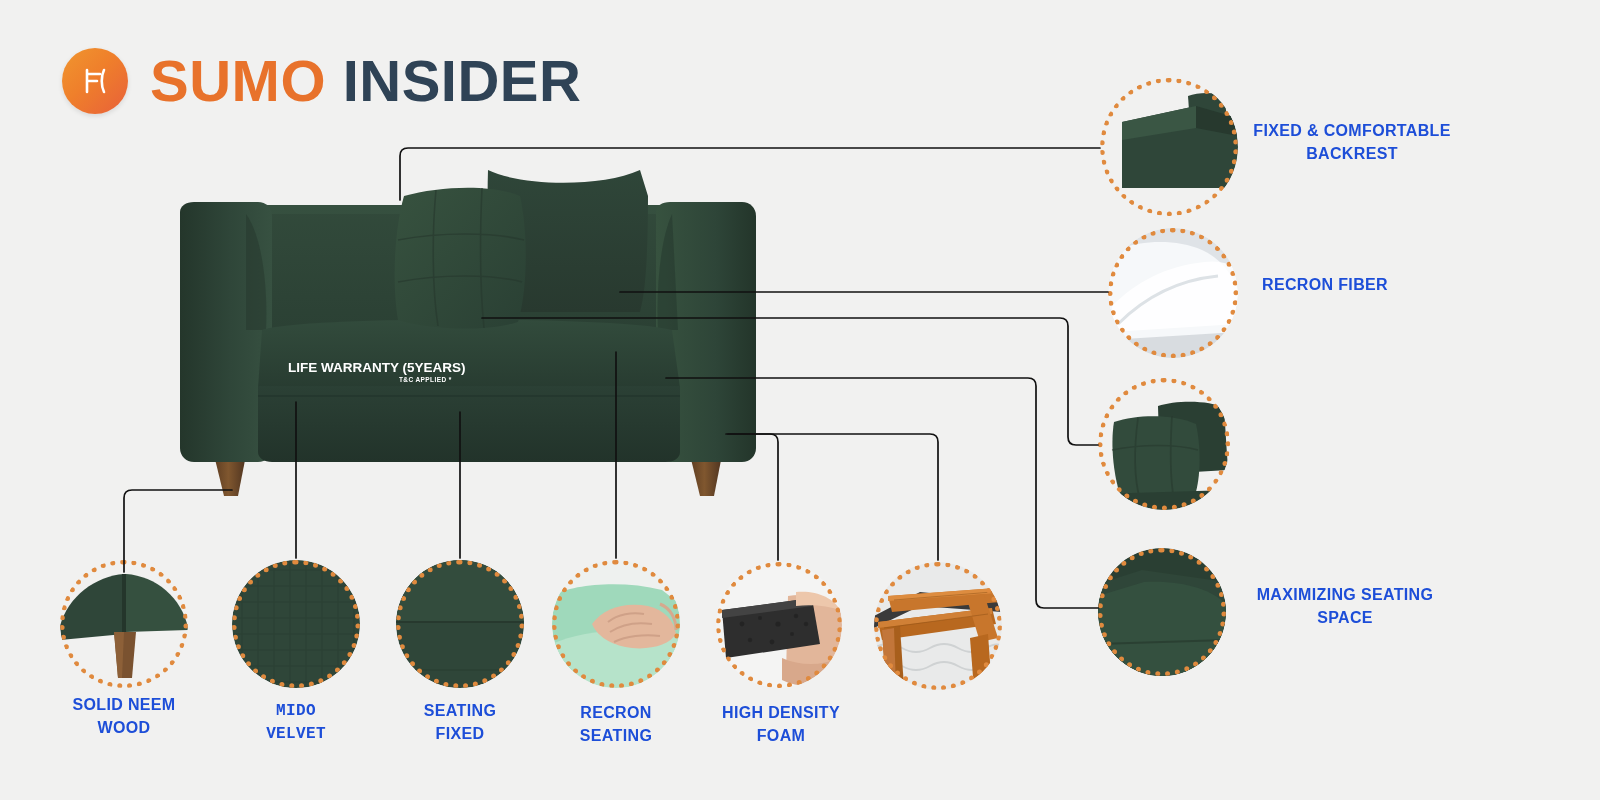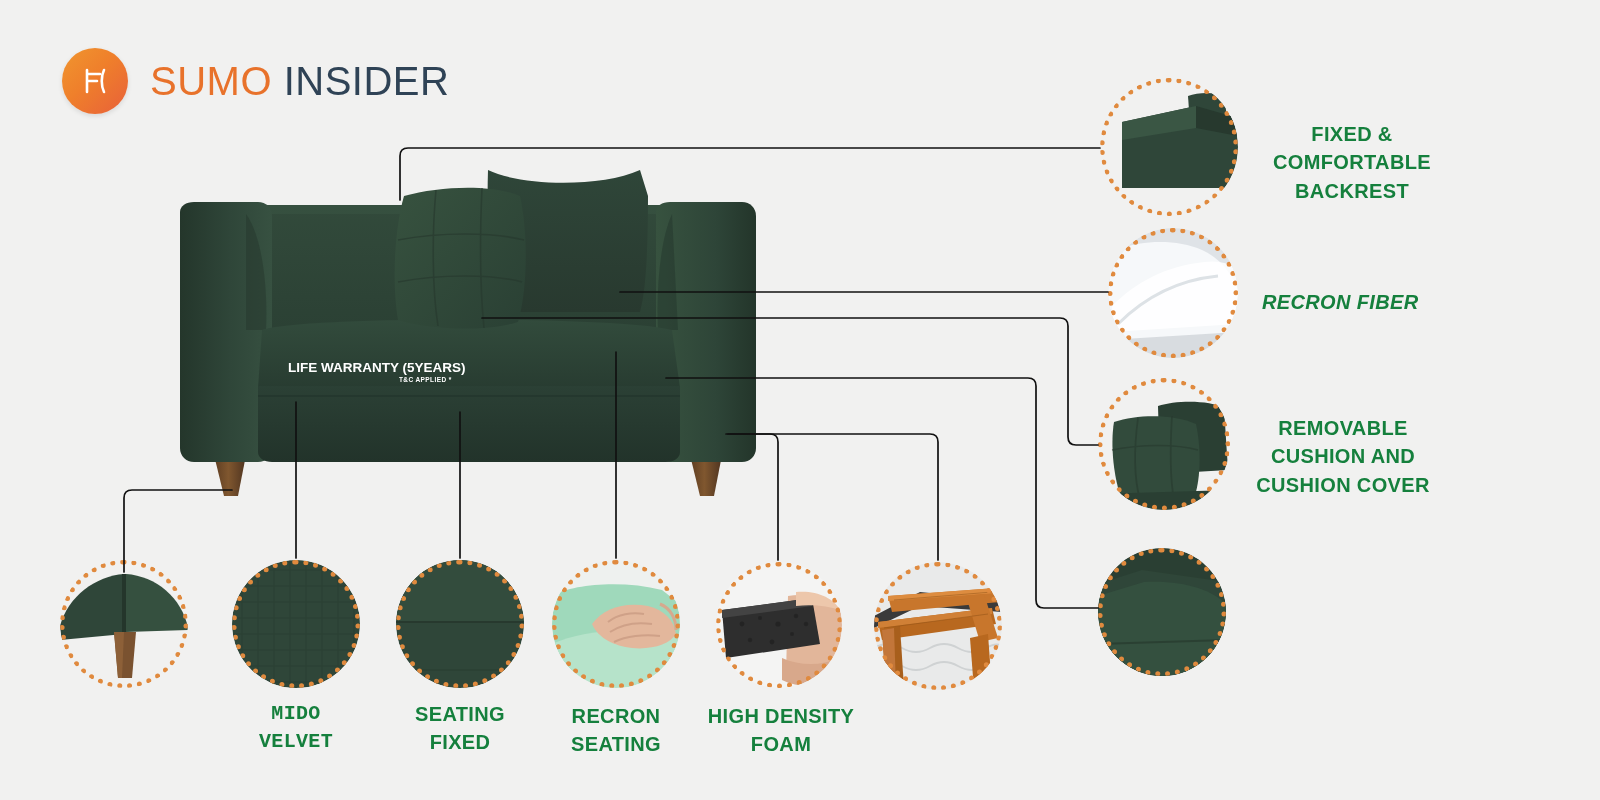--- a/index.html
+++ b/index.html
@@ -34,34 +34,34 @@
     height: 66px;
     border-radius: 50%;
     background: linear-gradient(135deg, #f0962f 0%, #ef7f2b 45%, #e8603a 100%);
     display: flex;
     align-items: center;
     justify-content: center;
     box-shadow: 0 2px 5px rgba(0,0,0,.10);
     flex: none;
   }
   #brand-wordmark {
-    font-size: 40px;
-    font-weight: 400;
+    font-size: 58px;
+    font-weight: 700;
     letter-spacing: 0.5px;
     line-height: 1;
     white-space: nowrap;
   }
   .brand-a { color: #e8722b; }
   .brand-b { color: #2f4356; }
 
   
   .callout-label {
     position: absolute;
-    color: #15803d;
-    font-size: 20px;
+    color: #1d4ed8;
+    font-size: 16px;
     font-weight: 700;
     letter-spacing: .35px;
     line-height: 1.42;
     white-space: pre-line;
   }
   .callout-label.c-center { text-align: center; }
   .callout-label.c-left { text-align: left; }
 
   
   .thumb {
@@ -242,67 +242,68 @@
       <svg width="130" height="130" viewBox="0 0 130 130">
         <rect width="130" height="130" fill="#dfe3e7"></rect>
         <path d="M0 26 C26 12, 66 10, 94 22 C112 30, 124 46, 130 62 L130 130 L0 130 Z" fill="#f6f8fa"></path>
         <path d="M4 78 C28 54, 58 38, 96 34 C112 32, 124 36, 130 42 L130 96 L4 104 Z" fill="#ffffff" opacity=".85"></path>
         <path d="M10 96 C36 70, 70 52, 110 48" stroke="#dde2e6" stroke-width="3" fill="none"></path>
         <path d="M0 112 L130 104 L130 130 L0 130 Z" fill="#b9c0c6" opacity=".5"></path>
       </svg>
     </div>
     <div class="ring"></div>
   </div>
-  <div class="callout-label c-left" style="left:1262px; top:288px; width:240px;font-style:italic;">RECRON FIBER</div>
+  <div class="callout-label c-left" style="left:1262px; top:274px; width:240px;">RECRON FIBER</div>
 
   <div class="thumb" style="left:1098px; top:378px; width:132px; height:132px;">
     <div class="art">
       <svg width="132" height="132" viewBox="0 0 132 132">
         <rect width="132" height="132" fill="#f1f1f0"></rect>
         <path d="M60 28 C78 22, 112 22, 126 30 L130 92 L62 96 Z" fill="#2a3f33"></path>
         <path d="M16 44 C40 36, 76 36, 98 46 C104 74, 102 104, 96 120 L24 122 C16 102, 12 68, 16 44 Z" fill="#324b3c"></path>
         <g stroke="#27392e" stroke-width="1.7" opacity=".6" fill="none">
           <path d="M40 40 C36 70, 36 100, 42 122"></path>
           <path d="M74 38 C72 70, 72 100, 76 122"></path>
           <path d="M14 72 C44 66, 78 66, 100 72"></path>
         </g>
         <path d="M0 116 L132 112 L132 132 L0 132 Z" fill="#2a3f33"></path>
       </svg>
     </div>
     <div class="ring"></div>
   </div>
-  <div class="callout-label c-center" style="left:1250px; top:414px; width:186px;">REMOVABLE
-CUSHION AND
-CUSHION COVER</div>
 
   <div class="thumb" style="left:1098px; top:548px; width:128px; height:128px;">
     <div class="art">
       <svg width="128" height="128" viewBox="0 0 128 128">
         <rect width="128" height="128" fill="#2a3f33"></rect>
         <path d="M0 36 L44 22 L128 34 L128 128 L0 128 Z" fill="#2f4639"></path>
         <path d="M0 48 L46 34 C86 32, 114 42, 128 56 L128 128 L0 128 Z" fill="#34503f"></path>
         <path d="M0 96 L128 92" stroke="#27392e" stroke-width="2" fill="none" opacity=".7"></path>
       </svg>
     </div>
     <div class="ring"></div>
   </div>
+  <div class="callout-label c-center" style="left:1248px; top:584px; width:194px;">MAXIMIZING SEATING
+SPACE</div>
 
   <div class="thumb" style="left:60px; top:560px; width:128px; height:128px;">
     <div class="art">
       <svg width="128" height="128" viewBox="0 0 128 128">
         <rect width="128" height="128" fill="#f1f1f0"></rect>
         <path d="M0 66 C8 36, 36 16, 64 14 L64 74 L0 80 Z" fill="#2f4639"></path>
         <path d="M66 14 C96 16, 122 38, 128 68 L128 70 L66 72 Z" fill="#35503f"></path>
         <path d="M62 14 L66 14 L66 74 L62 74 Z" fill="#24362b"></path>
         <path d="M54 72 L76 72 L72 118 L58 118 Z" fill="#7a5230"></path>
         <path d="M54 72 L64 72 L62 118 L58 118 Z" fill="#8d6038"></path>
       </svg>
     </div>
     <div class="ring"></div>
   </div>
+  <div class="callout-label c-center" style="left:42px; top:694px; width:164px;">SOLID NEEM
+WOOD</div>
 
   <div class="thumb" style="left:232px; top:560px; width:128px; height:128px;">
     <div class="art">
       <svg width="128" height="128" viewBox="0 0 128 128">
         <rect width="128" height="128" fill="#2f4639"></rect>
         <g stroke="#27392e" stroke-width="1" opacity=".45">
           <path d="M0 10 H128 M0 26 H128 M0 42 H128 M0 58 H128 M0 74 H128 M0 90 H128 M0 106 H128 M0 122 H128"></path>
           <path d="M10 0 V128 M26 0 V128 M42 0 V128 M58 0 V128 M74 0 V128 M90 0 V128 M106 0 V128 M122 0 V128"></path>
         </g>
       </svg>

